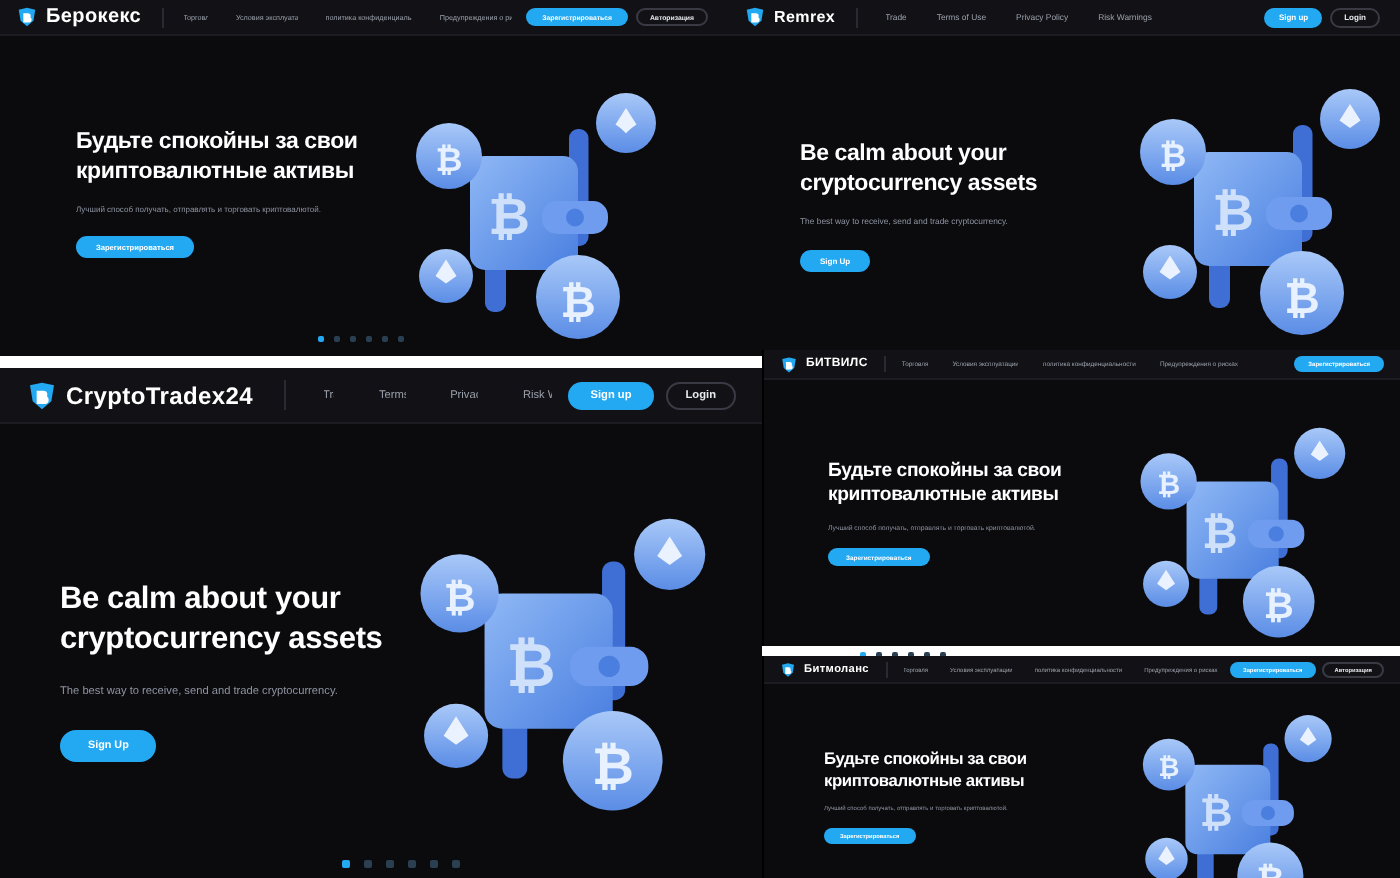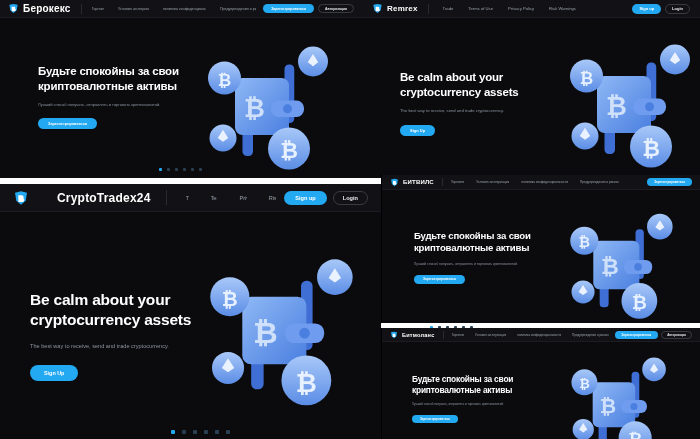--- a/index.html
+++ b/index.html
@@ -88,21 +88,21 @@
   #panel2 .hero-sub { font-size: 4.2px; margin-top: 9px; }
   #panel2 .hero-cta { font-size: 4px; height: 11px; padding: 0 10px; margin-top: 11px; }
   #panel2 .art { left: 196px; top: 22px; width: 150px; height: 150px; }
 
   
   #band { position: absolute; left: 0; top: 178px; width: 700px; height: 6px; background: #ffffff; }
 
   
   #panel3 { left: 0; top: 184px; width: 381px; height: 255px; }
   #panel3 .nav { height: 28px; padding: 0 13px; gap: 8px; }
-  #panel3 .brand-name { font-size: 12px; margin-left: 24px; }
+  #panel3 .brand-name { font-size: 12px; }
   #panel3 .nav-div { height: 15px; margin: 0 7px; }
   #panel3 .nav-links { gap: 22px; margin-left: 4px; }
   #panel3 .nav-link { font-size: 5.6px; }
   #panel3 .nav-actions { gap: 6px; }
   #panel3 .btn-pill { font-size: 5.6px; height: 14px; padding: 0 11px; }
   #panel3 .btn-ghost { font-size: 5.6px; height: 14px; padding: 0 9px; }
   #panel3 .hero-copy { left: 30px; top: 78px; width: 200px; }
   #panel3 .hero-title { font-size: 15.5px; }
   #panel3 .hero-sub { font-size: 5.6px; margin-top: 13px; }
   #panel3 .hero-cta { font-size: 5.4px; height: 16px; padding: 0 14px; margin-top: 15px; }

